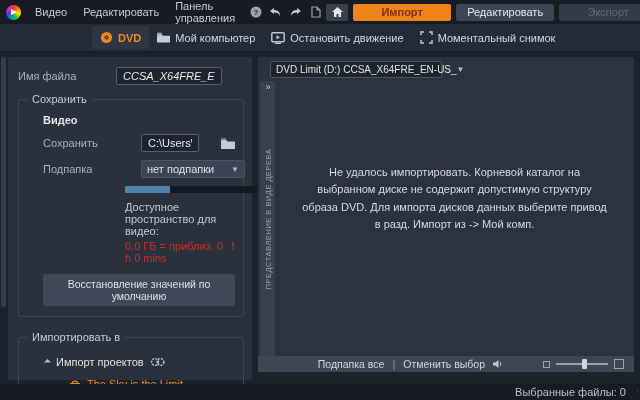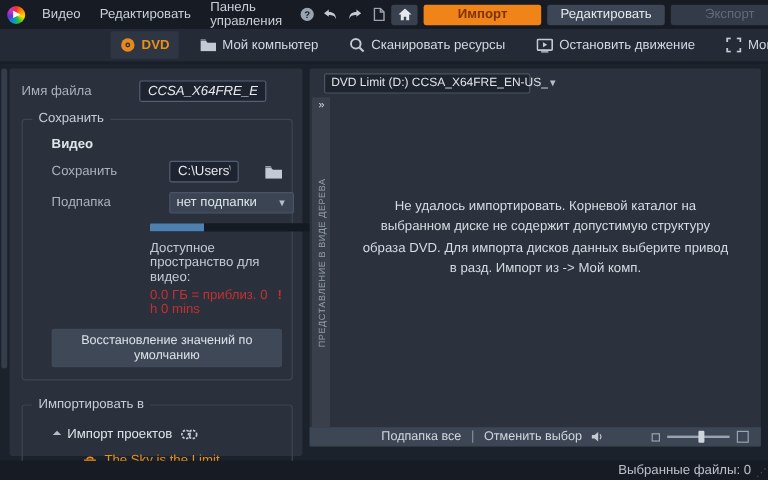--- a/index.html
+++ b/index.html
@@ -38,21 +38,21 @@
   .mode-tab {
     width:98px; height:17px; border-radius:2px; text-align:center; line-height:17px;
   }
   .mode-tab.active { background:#f08419; color:#7c330c; font-weight:bold; }
   .mode-tab.normal { background:#3d4654; color:#e4e8ee; }
   .mode-tab.disabled { background:#333b48; color:#5f6a7a; }
 
   
   .tabbar {
     height:28px; background:#242b37; display:flex; align-items:center;
-    padding-left:92px; gap:10px; border-bottom:1px solid #1a202a;
+    padding-left:92px; gap:0; border-bottom:1px solid #1a202a;
   }
   .cap-tab { display:flex; align-items:center; gap:5px; padding:5px 8px; color:#d3d9e1; white-space:nowrap; }
   .cap-tab.active { background:#2e3643; border-radius:2px; color:#e89018; font-weight:bold; }
 
   
   .main { position:absolute; top:53px; left:0; right:0; bottom:16px; background:#1c222c; display:flex; padding:4px 6px 4px 8px; gap:6px; }
   .left-scrollbar { position:absolute; left:1px; top:4px; width:5px; height:250px; background:#353d4a; border-radius:3px; }
 
   
   .left-panel {
@@ -194,27 +194,20 @@
     <span>DVD</span>
   </div>
   <div class="cap-tab">
     <svg width="13" height="11" viewBox="0 0 14 11">
         <path d="M0 2 h5 l1.5 1.5 H14 V11 H0 Z" fill="#c3cad4"></path>
         <path d="M0 0.5 h4.5 l1 1 H0 Z" fill="#c3cad4"></path>
       </svg>
     <span>Мой компьютер</span>
   </div>
   <div class="cap-tab">
-    <svg width="13" height="13" viewBox="0 0 13 13">
-        <circle cx="5.5" cy="5.5" r="4" fill="none" stroke="#c3cad4" stroke-width="1.6"></circle>
-        <line x1="8.5" y1="8.5" x2="12" y2="12" stroke="#c3cad4" stroke-width="1.8"></line>
-      </svg>
-    <span>Сканировать ресурсы</span>
-  </div>
-  <div class="cap-tab">
     <svg width="14" height="12" viewBox="0 0 14 12">
         <rect x="0.8" y="0.8" width="12.4" height="9" rx="1" fill="none" stroke="#c3cad4" stroke-width="1.4"></rect>
         <path d="M5.5 3.2 L9 5.3 L5.5 7.4 Z" fill="#c3cad4"></path>
         <line x1="4" y1="11.4" x2="10" y2="11.4" stroke="#c3cad4" stroke-width="1.2"></line>
       </svg>
     <span>Остановить движение</span>
   </div>
   <div class="cap-tab">
     <svg width="13" height="13" viewBox="0 0 13 13">
         <path d="M1 4 V1 H4 M9 1 H12 V4 M12 9 V12 H9 M4 12 H1 V9" fill="none" stroke="#c3cad4" stroke-width="1.5"></path>

